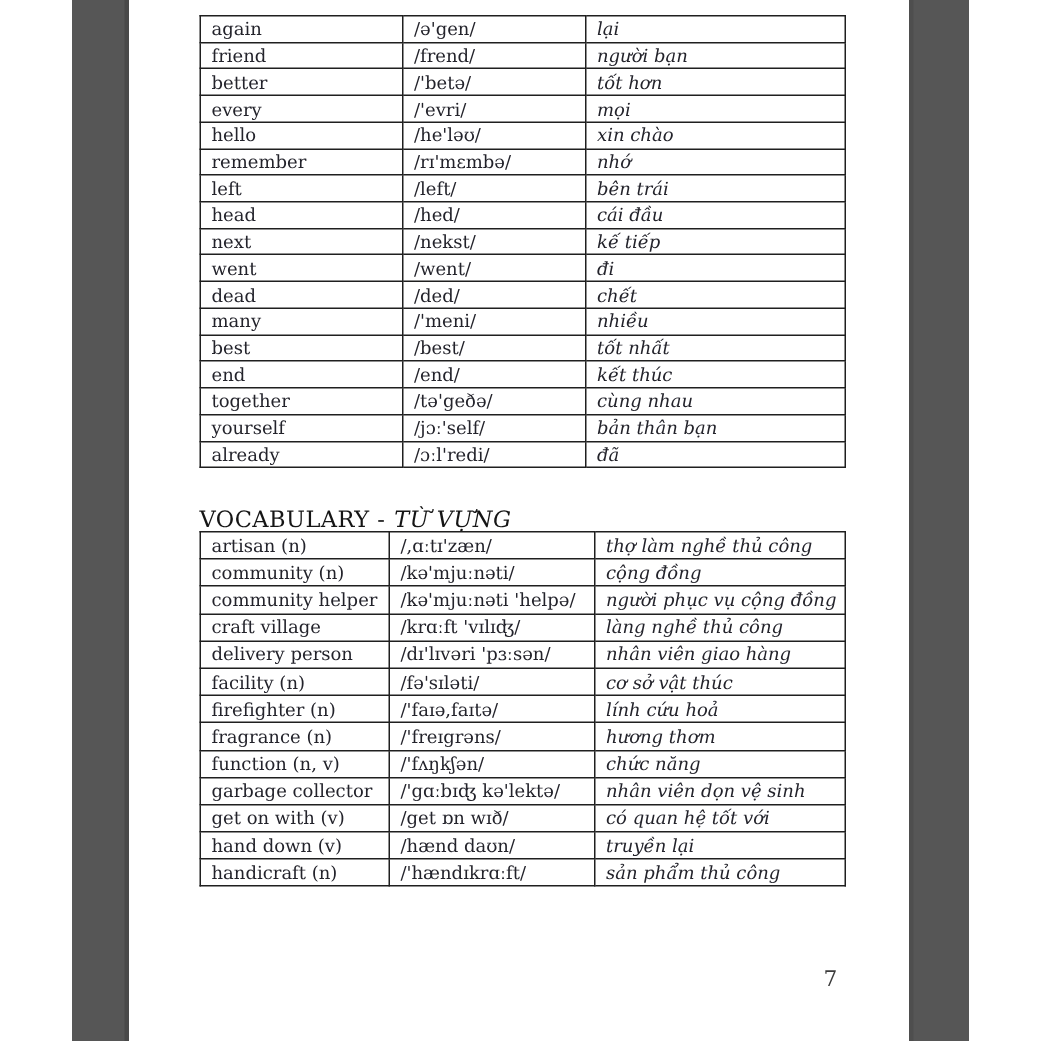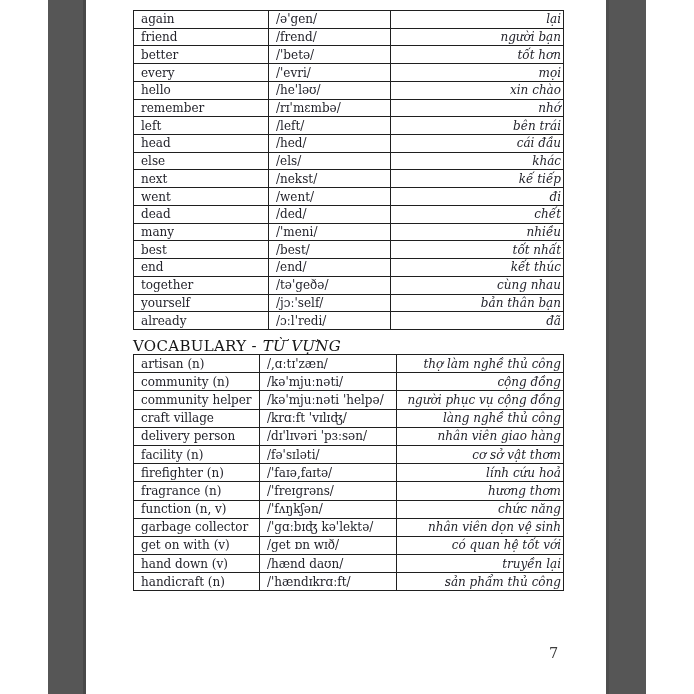--- a/index.html
+++ b/index.html
@@ -44,21 +44,21 @@
     font-size: 12px;
     color: #23232b;
     padding: 0 2px 0 7px;
     vertical-align: middle;
     white-space: nowrap;
     overflow: hidden;
     line-height: 1;
   }
   #pron-table tr { height: 17.72px; }
   #vocab-table tr { height: 18.2px; }
-  td.c-meaning { font-style: italic; text-align: right; }
+  td.c-meaning { font-style: italic; }
   .vocab-heading {
     position: absolute;
     left: 133px;
     top: 337px;
     font-size: 15px;
     font-weight: normal;
     color: #151515;
     letter-spacing: 0.3px;
     white-space: nowrap;
   }
@@ -123,25 +123,20 @@
           <td class="c-word">left</td>
           <td class="c-ipa">/left/</td>
           <td class="c-meaning">bên trái</td>
         </tr>
         <tr>
           <td class="c-word">head</td>
           <td class="c-ipa">/hed/</td>
           <td class="c-meaning">cái đầu</td>
         </tr>
         <tr>
-          <td class="c-word">else</td>
-          <td class="c-ipa">/els/</td>
-          <td class="c-meaning">khác</td>
-        </tr>
-        <tr>
           <td class="c-word">next</td>
           <td class="c-ipa">/nekst/</td>
           <td class="c-meaning">kế tiếp</td>
         </tr>
         <tr>
           <td class="c-word">went</td>
           <td class="c-ipa">/went/</td>
           <td class="c-meaning">đi</td>
         </tr>
         <tr>
@@ -214,21 +209,21 @@
           <td class="c-meaning">làng nghề thủ công</td>
         </tr>
         <tr>
           <td class="c-word">delivery person</td>
           <td class="c-ipa">/dɪ'lɪvəri 'pɜːsən/</td>
           <td class="c-meaning">nhân viên giao hàng</td>
         </tr>
         <tr>
           <td class="c-word">facility (n)</td>
           <td class="c-ipa">/fə'sɪləti/</td>
-          <td class="c-meaning">cơ sở vật thơm</td>
+          <td class="c-meaning">cơ sở vật thúc</td>
         </tr>
         <tr>
           <td class="c-word">firefighter (n)</td>
           <td class="c-ipa">/'faɪə,faɪtə/</td>
           <td class="c-meaning">lính cứu hoả</td>
         </tr>
         <tr>
           <td class="c-word">fragrance (n)</td>
           <td class="c-ipa">/'freɪgrəns/</td>
           <td class="c-meaning">hương thơm</td>

